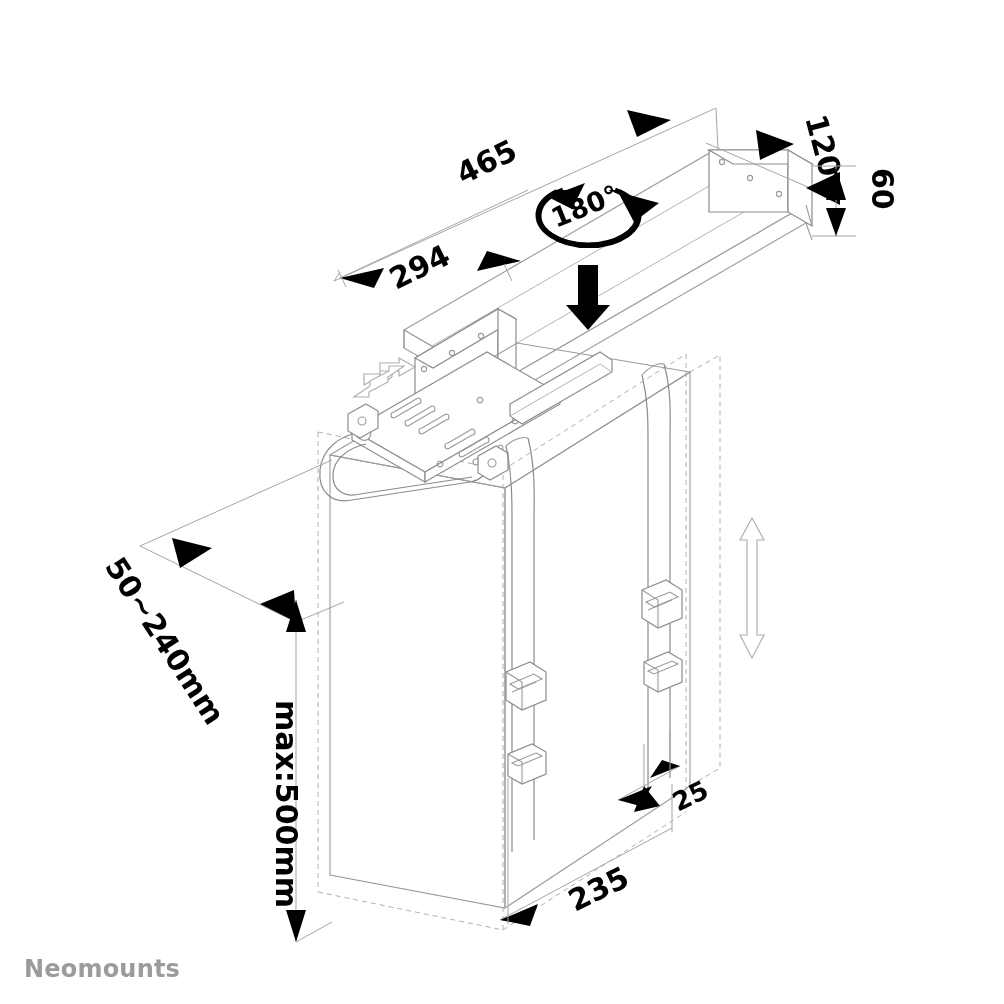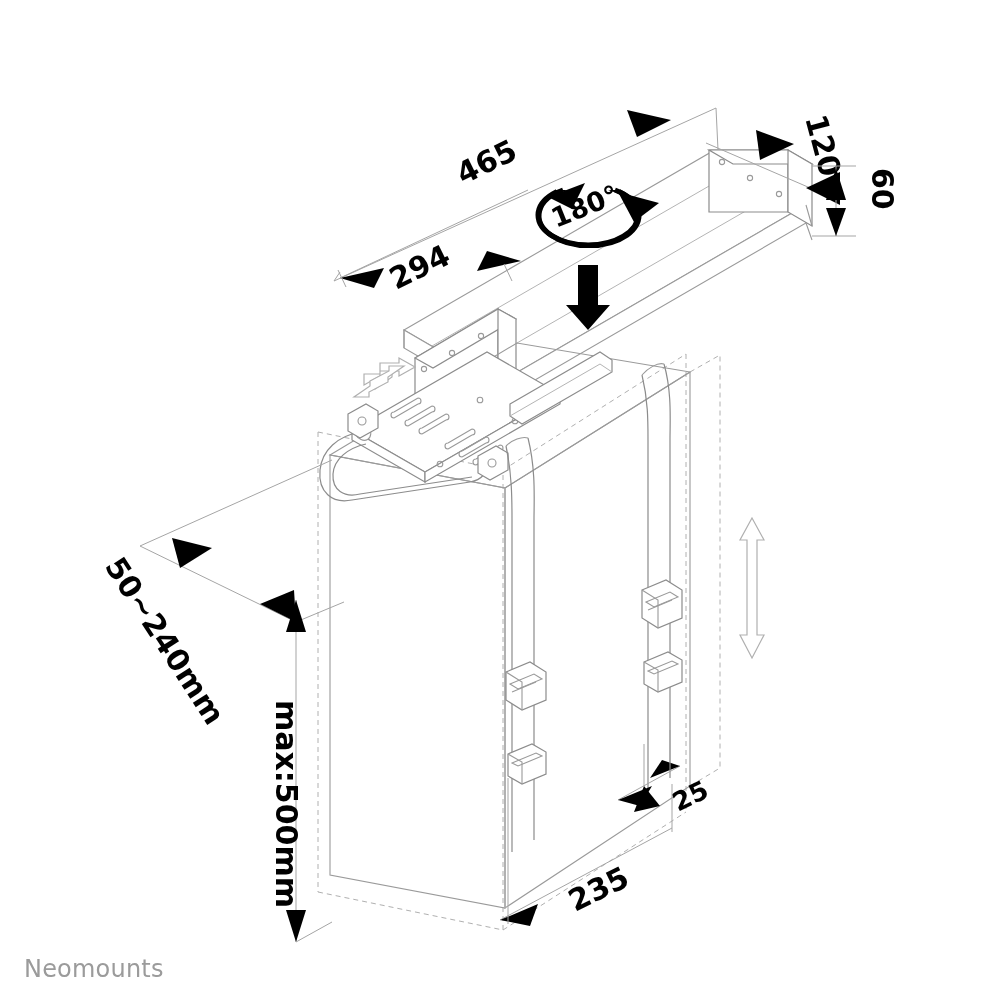--- a/index.html
+++ b/index.html
@@ -21,21 +21,21 @@
     top: 0;
     width: 1004px;
     height: 1004px;
   }
   .brand {
     position: absolute;
     left: 24px;
     top: 955px;
     font-family: "DejaVu Sans", sans-serif;
     font-size: 24px;
-    font-weight: 400;
+    font-weight: 700;
     color: #9b9b9b;
     letter-spacing: 0.2px;
     white-space: nowrap;
   }
   
   .thin   { fill: none; stroke: #9a9a9a; stroke-width: 1.1; }
   .thin2  { fill: none; stroke: #8c8c8c; stroke-width: 1.2; }
   .faint  { fill: none; stroke: #b4b4b4; stroke-width: 1; }
   .dim    { fill: none; stroke: #a5a5a5; stroke-width: 1; }
   .dashed { fill: none; stroke: #b0b0b0; stroke-width: 1; stroke-dasharray: 5 4; }

